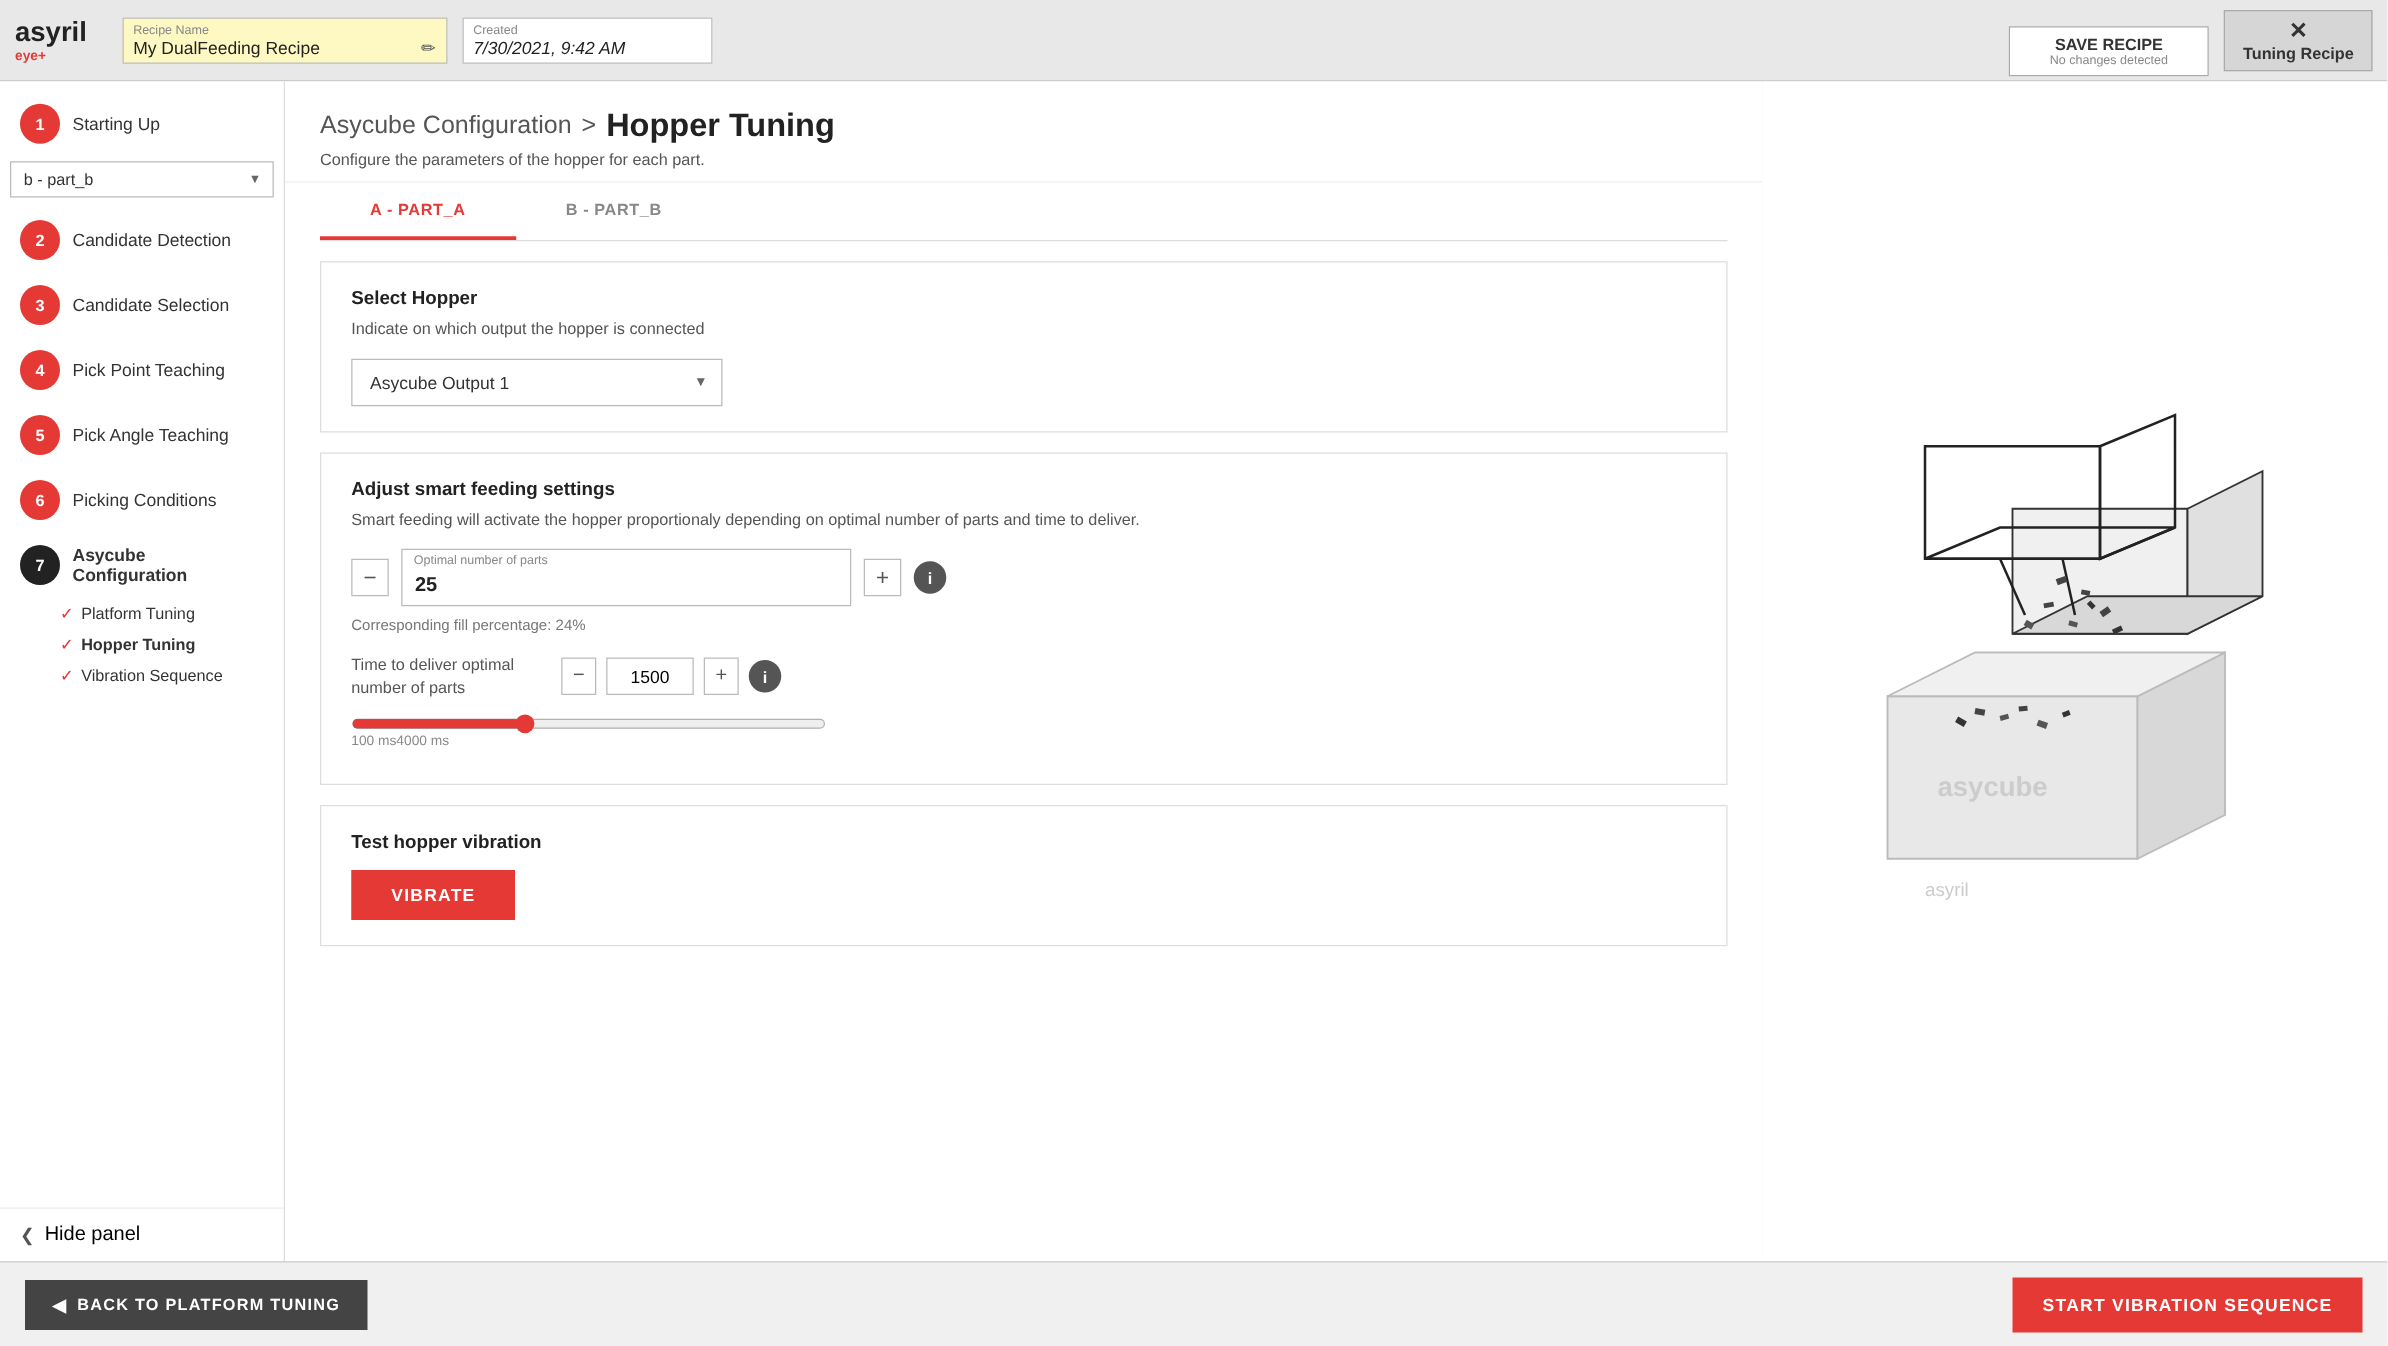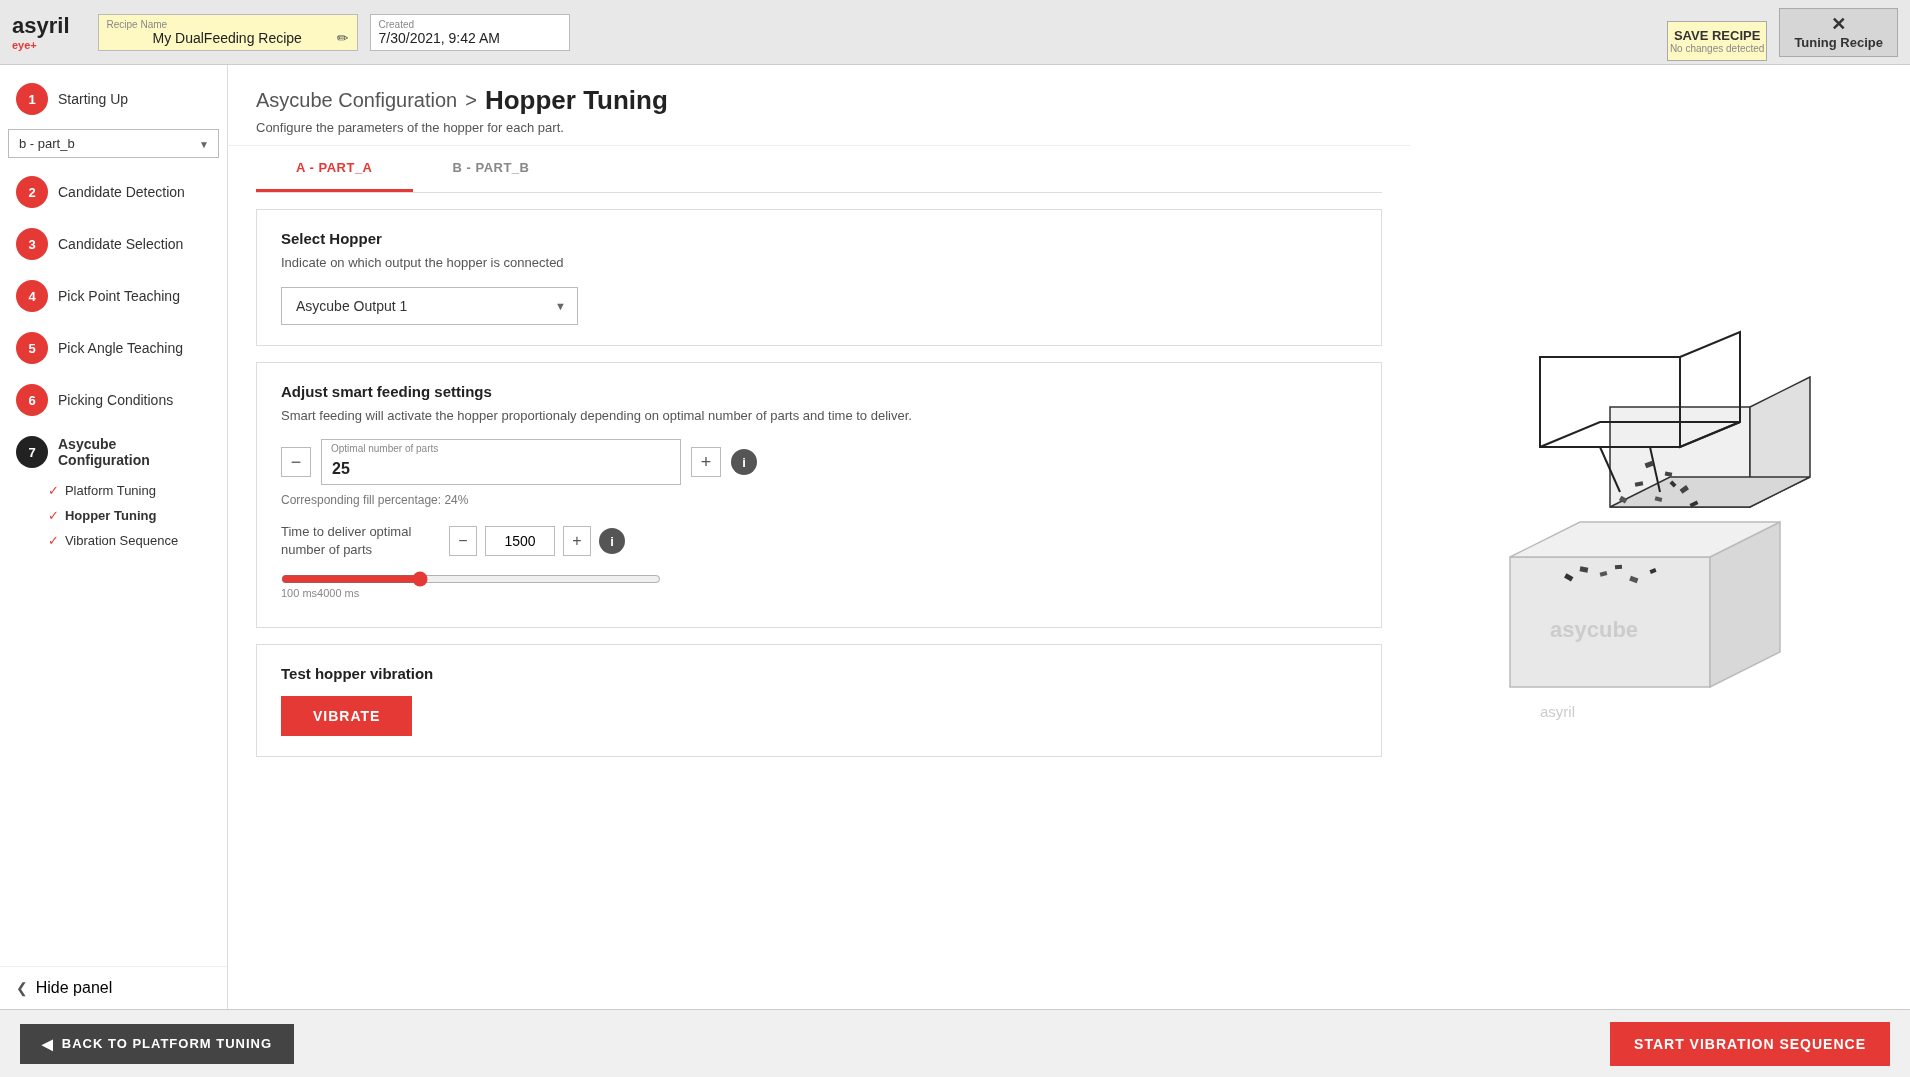--- a/index.html
+++ b/index.html
@@ -8,28 +8,28 @@
     
     .topbar {
       display: flex; align-items: center; background: #e8e8e8; border-bottom: 1px solid #ccc;
       height: 65px; padding: 0 12px; gap: 12px; flex-shrink: 0;
     }
     .logo-area { display: flex; align-items: center; gap: 4px; margin-right: 16px; }
     .logo-text { font-size: 22px; font-weight: 700; color: #222; }
     .logo-eye { font-size: 11px; color: #e53935; font-weight: 700; }
     .recipe-field { display: flex; flex-direction: column; background: #fef9c3; border: 1px solid #bbb; padding: 4px 8px; min-width: 260px; position: relative; }
     .recipe-field label { font-size: 10px; color: #888; }
-    .recipe-field-inner { display: flex; align-items: center; justify-content: space-between; margin-left: 46px; }
+    .recipe-field-inner { display: flex; align-items: center; justify-content: space-between; }
     .recipe-field input { border: none; outline: none; font-size: 14px; color: #222; background: transparent; width: 100%; }
     .recipe-field .edit-icon { color: #555; cursor: pointer; font-size: 14px; }
     .created-field { display: flex; flex-direction: column; background: white; border: 1px solid #bbb; padding: 4px 8px; min-width: 200px; }
     .created-field label { font-size: 10px; color: #888; }
-    .created-field span { font-size: 14px; color: #222; }
+    .created-field span { font-size: 14px; color: #222; font-style: italic; }
     .topbar-spacer { flex: 1; }
-    .save-recipe-btn { background: #fef9c3; border: 1px solid #aaa; padding: 6px 2px; cursor: pointer; font-size: 13px; font-weight: 600; color: #333; display: flex; flex-direction: column; align-items: center; margin-top: 18px; }
+    .save-recipe-btn { background: #ffffff; border: 1px solid #aaa; padding: 6px 32px; cursor: pointer; font-size: 13px; font-weight: 600; color: #333; display: flex; flex-direction: column; align-items: center; margin-top: 18px; }
     .save-recipe-btn .no-changes { font-size: 10px; color: #888; font-weight: 400; }
     .close-recipe-btn { background: #d6d6d6; border: 1px solid #aaa; padding: 6px 14px; cursor: pointer; font-size: 13px; font-weight: 600; color: #333; display: flex; flex-direction: column; align-items: center; gap: 2px; }
     .close-icon-x { font-size: 18px; line-height: 1; }
 
     
     .main-layout { display: flex; flex: 1; overflow: hidden; }
 
     
     .sidebar { width: 228px; background: white; border-right: 1px solid #ddd; display: flex; flex-direction: column; flex-shrink: 0; }
     .sidebar-nav { flex: 1; overflow-y: auto; padding: 8px 0; }

